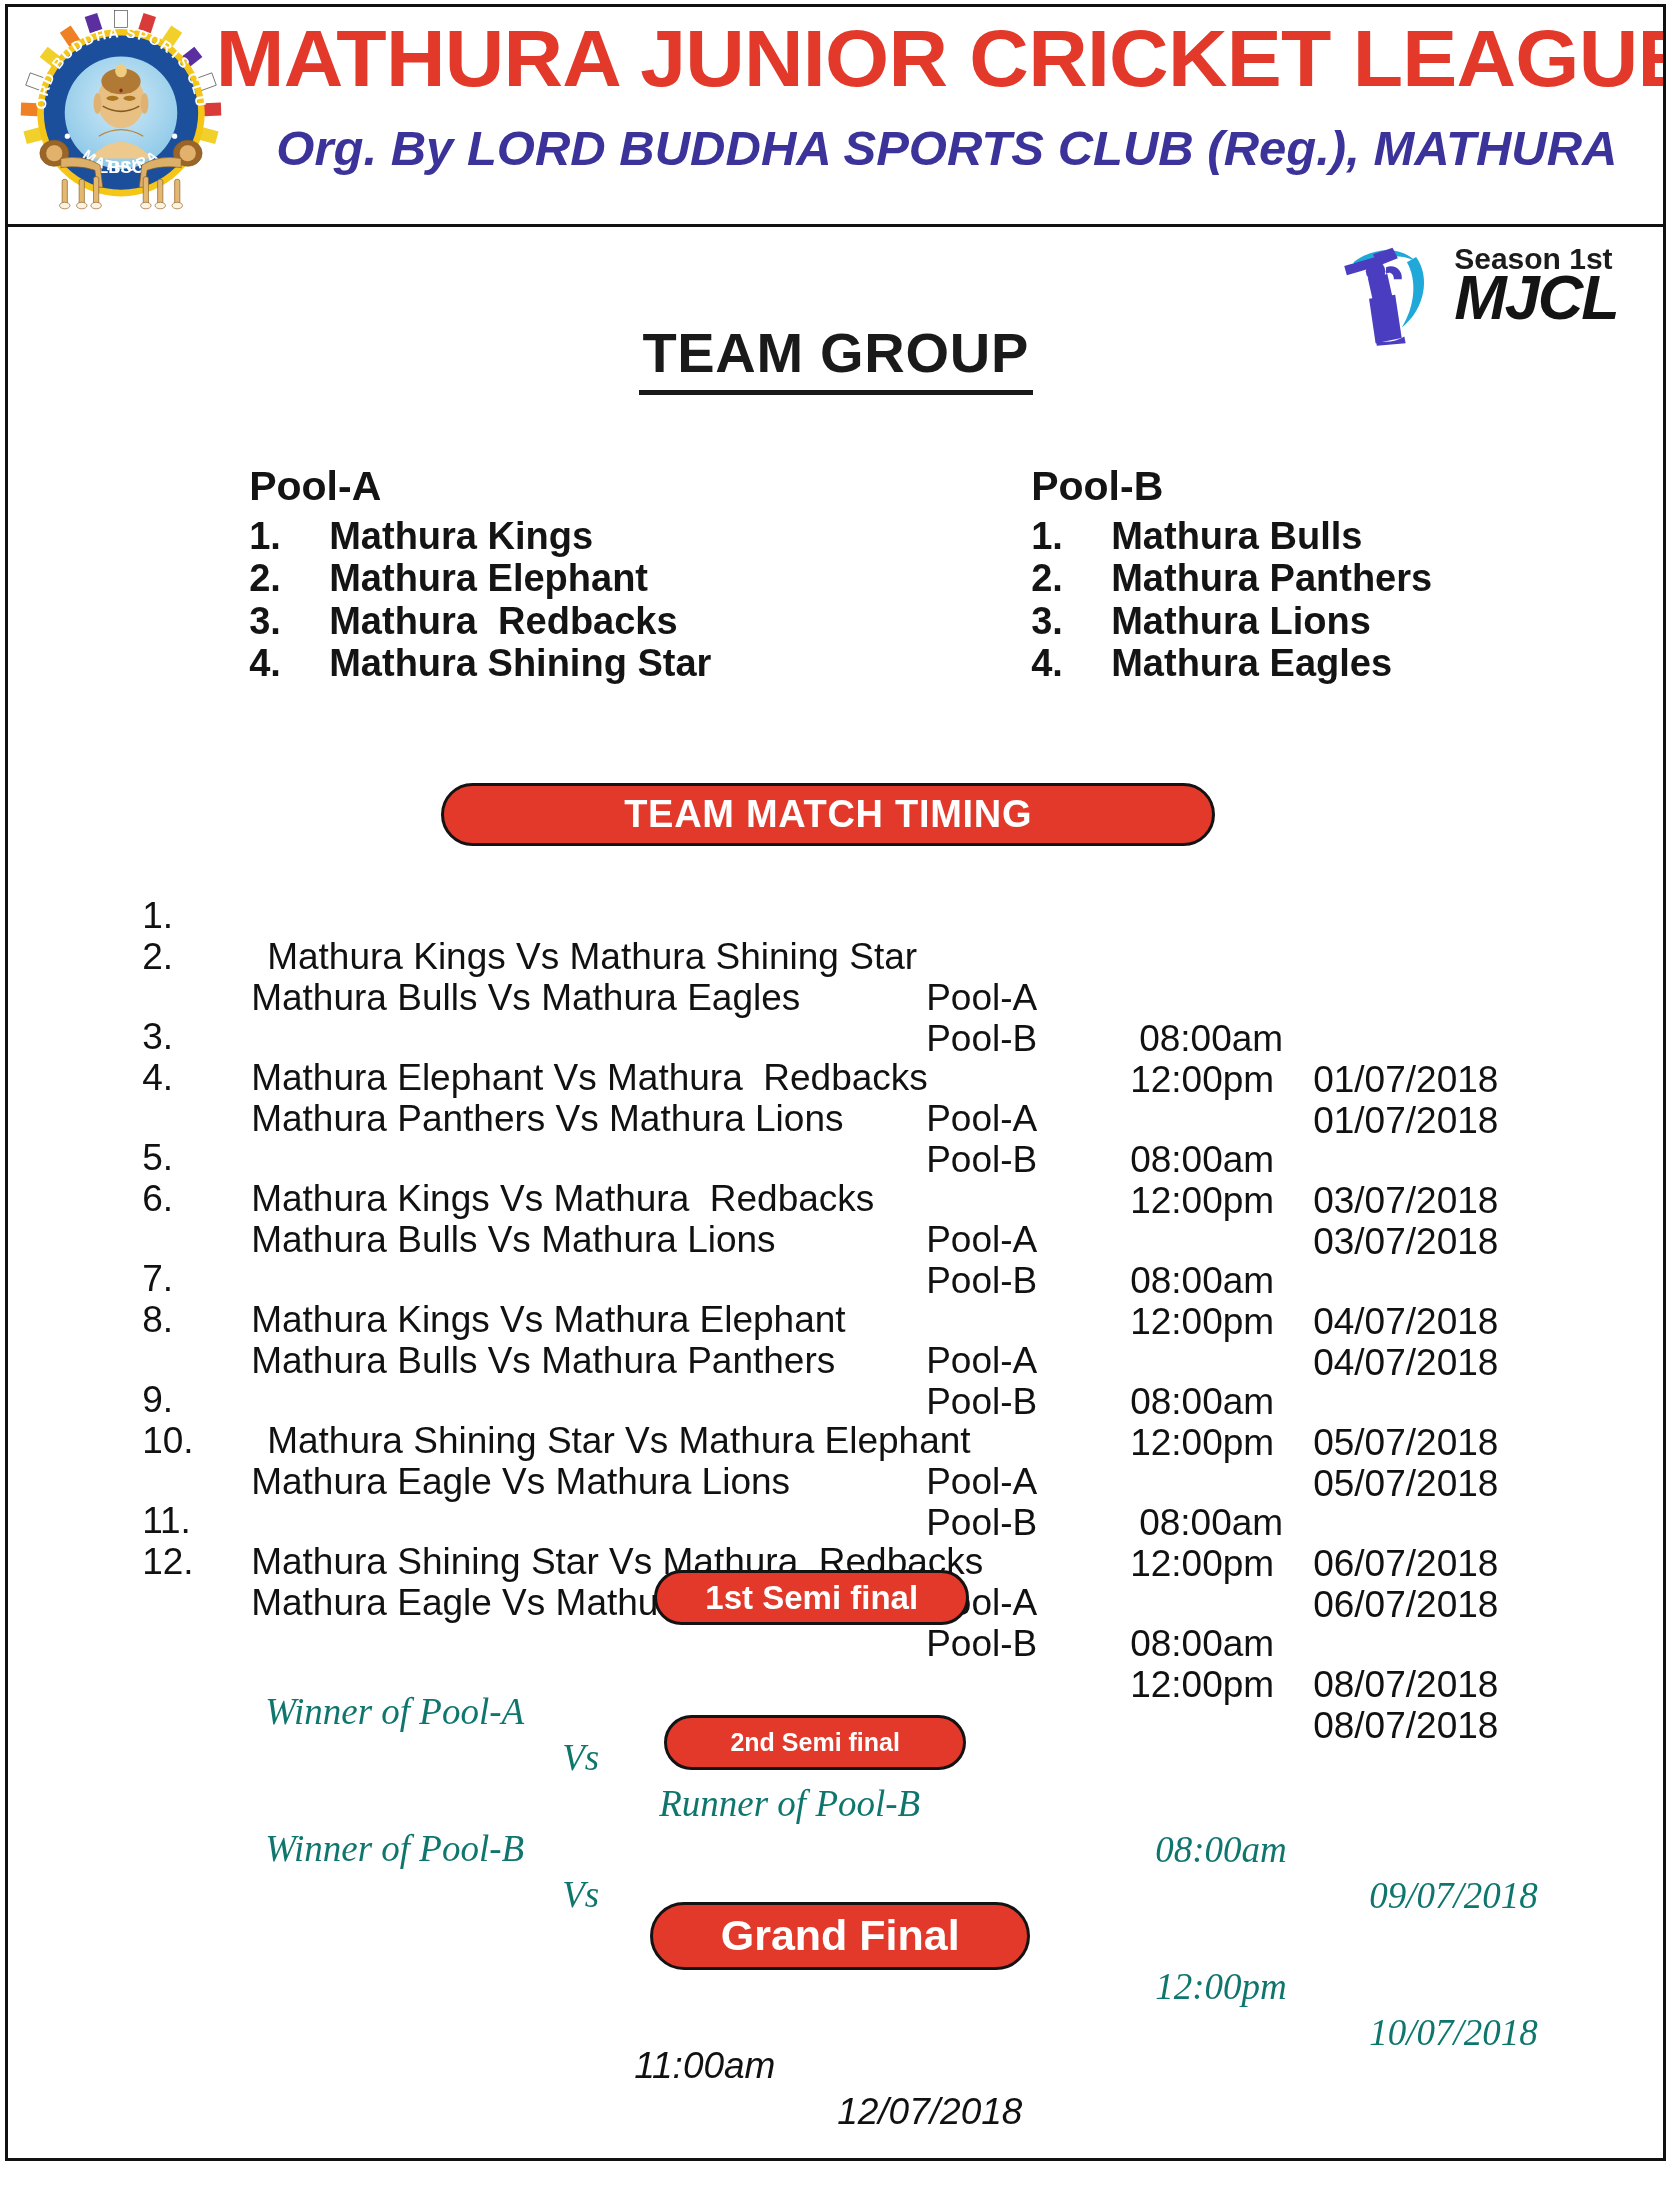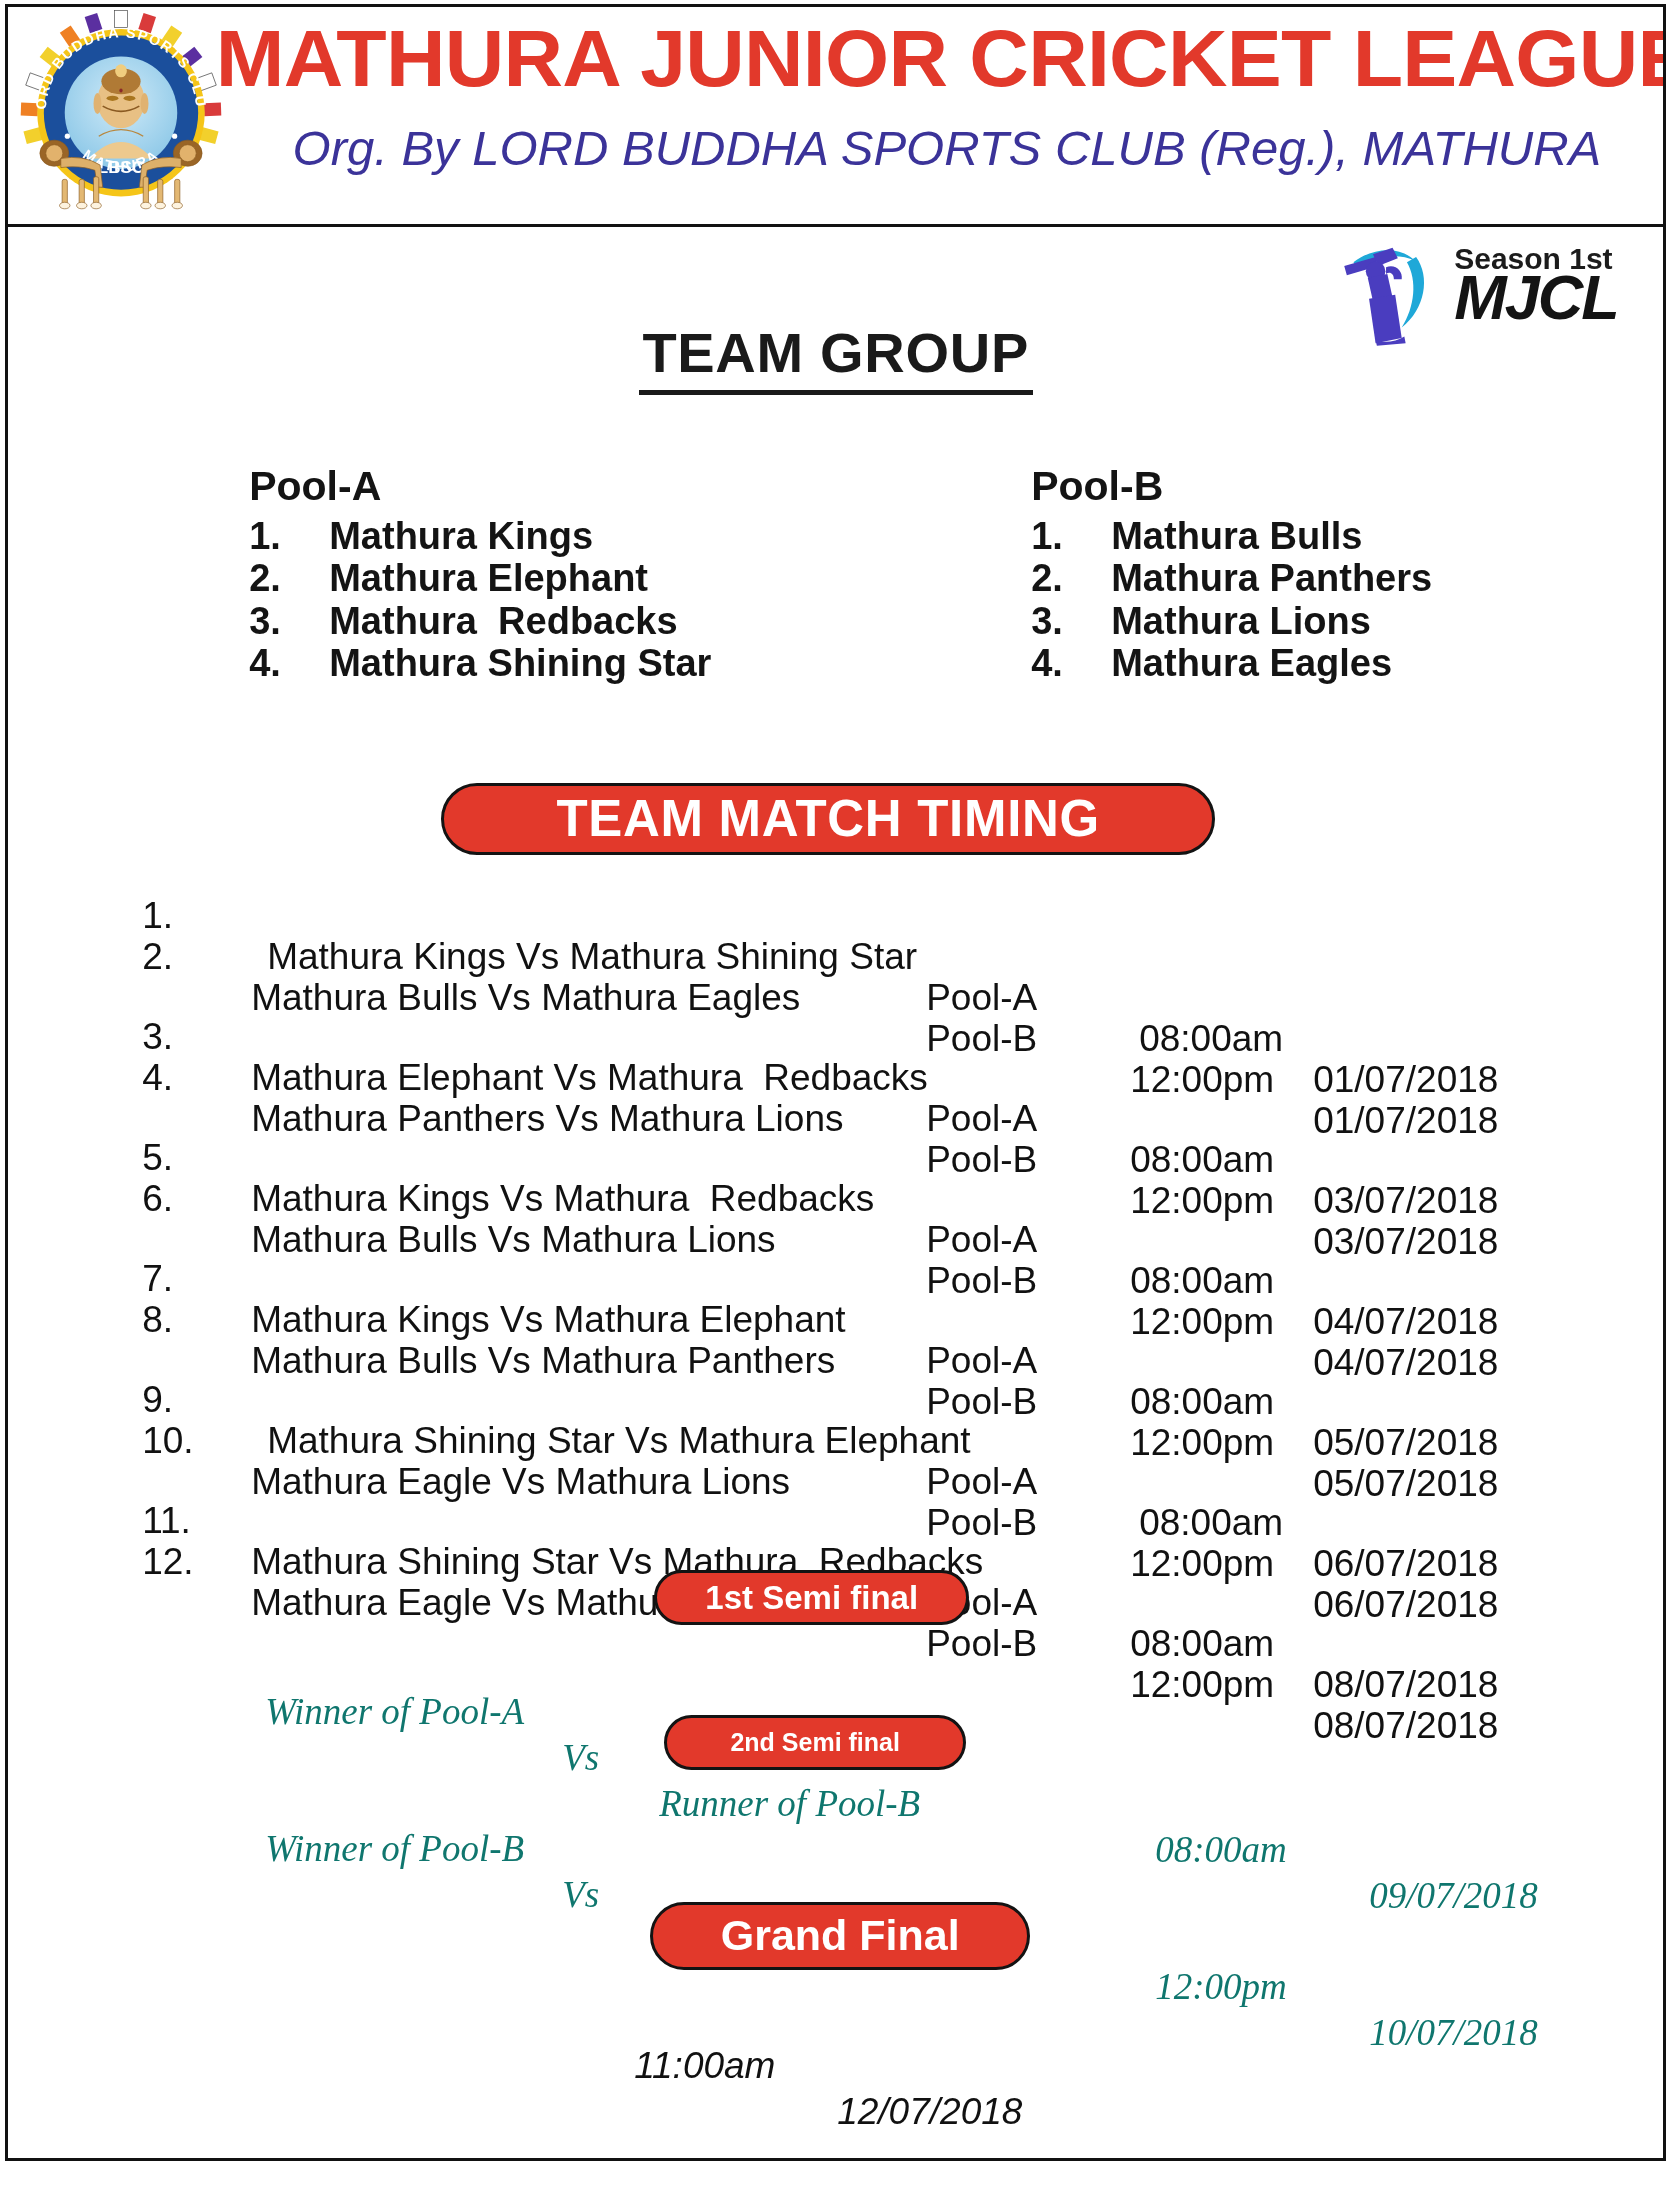--- a/index.html
+++ b/index.html
@@ -72,21 +72,21 @@
   }
   .sub-title {
     position: absolute;
     top: 117px;
     left: 0;
     width: 100%;
     text-align: center;
     color: #3B3399;
     font-size: 49px;
     line-height: 1.0;
-    font-weight: normal;
+    font-weight: bold;
     font-style: italic;
     font-family: "Liberation Sans Narrow", "Liberation Sans", sans-serif;
     white-space: nowrap;
   }
 
   
   .mjcl {
     position: absolute;
     left: 1331px;
     top: 234px;
@@ -189,22 +189,22 @@
     font-family: "Liberation Sans", sans-serif;
     display: flex;
     align-items: center;
     justify-content: center;
     line-height: 1;
   }
   .pill-timing {
     left: 433px;
     top: 776px;
     width: 774px;
-    height: 72px;
-    font-size: 51px;
+    height: 63px;
+    font-size: 38px;
     font-family: "Liberation Sans Narrow", "Liberation Sans", sans-serif;
     letter-spacing: 0.7px;
   }
   .pill-semi1 {
     left: 646px;
     top: 1563px;
     width: 315px;
     height: 55px;
     font-size: 33px;
   }

